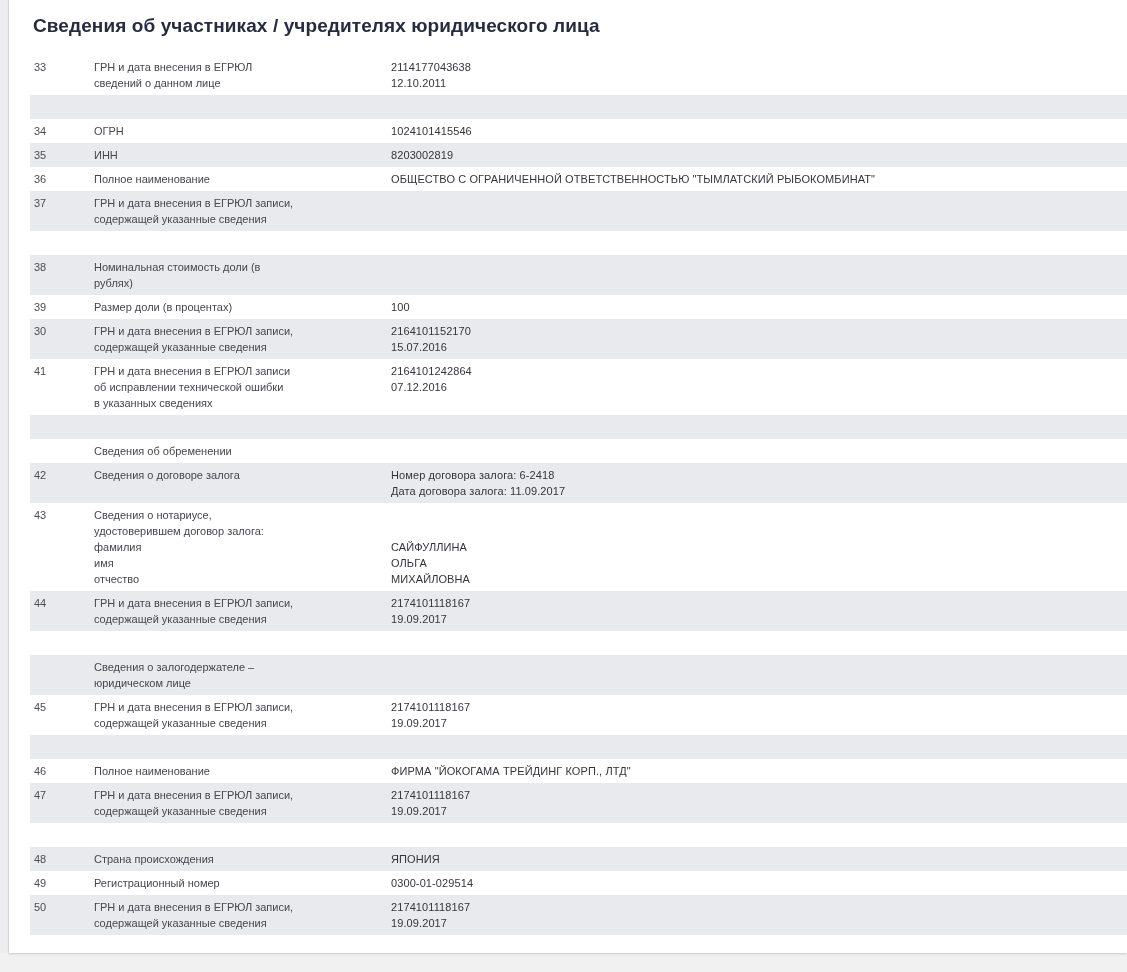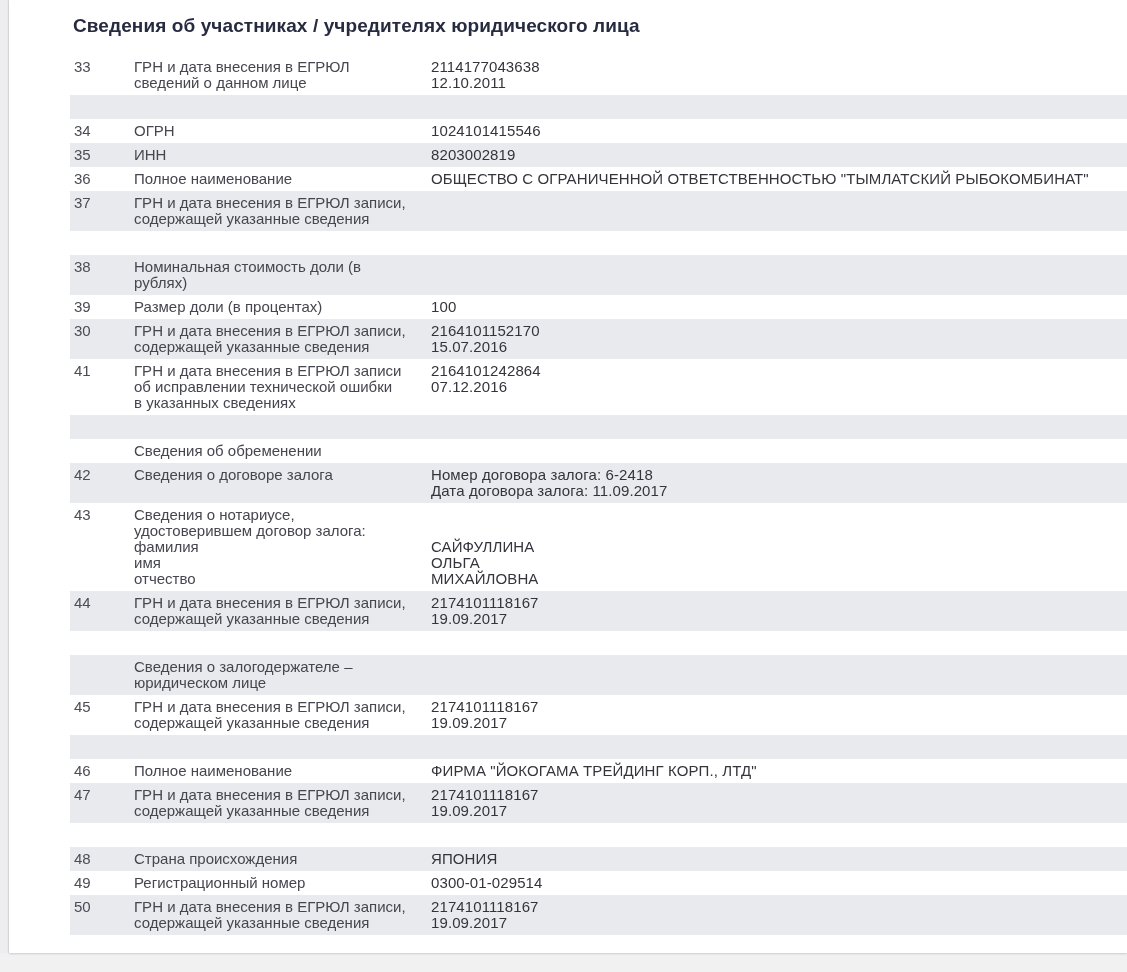--- a/index.html
+++ b/index.html
@@ -12,39 +12,38 @@
     overflow: hidden;
   }
   .left-strip {
     position: absolute; left: 0; top: 0; width: 9px; height: 953px;
     background: #ededef;
   }
   .card {
     position: absolute; left: 9px; top: 0; right: 0; height: 953px;
     background: #ffffff;
     box-shadow: 0 1px 2px rgba(0,0,0,0.15), -1px 0 1px rgba(0,0,0,0.05);
-    padding-left: 40px;
   }
   .page-title {
     margin: 0;
     padding: 14px 0 18px 24px;
     font-size: 19px;
     line-height: 23px;
     font-weight: bold;
     letter-spacing: 0.1px;
     color: #262b40;
   }
   .founders-table {
     margin-left: 21px;
   }
   .row {
     display: flex;
     align-items: flex-start;
     padding: 4px 0 4px 4px;
-    font-size: 15px;
+    font-size: 11px;
     line-height: 16px;
   }
   .row:nth-child(even) { background: #e9eaed; }
   .row.spacer { height: 24px; padding: 0; }
   .cell-num {
     width: 60px;
     flex: 0 0 60px;
     color: #4b4c55;
   }
   .cell-label {

